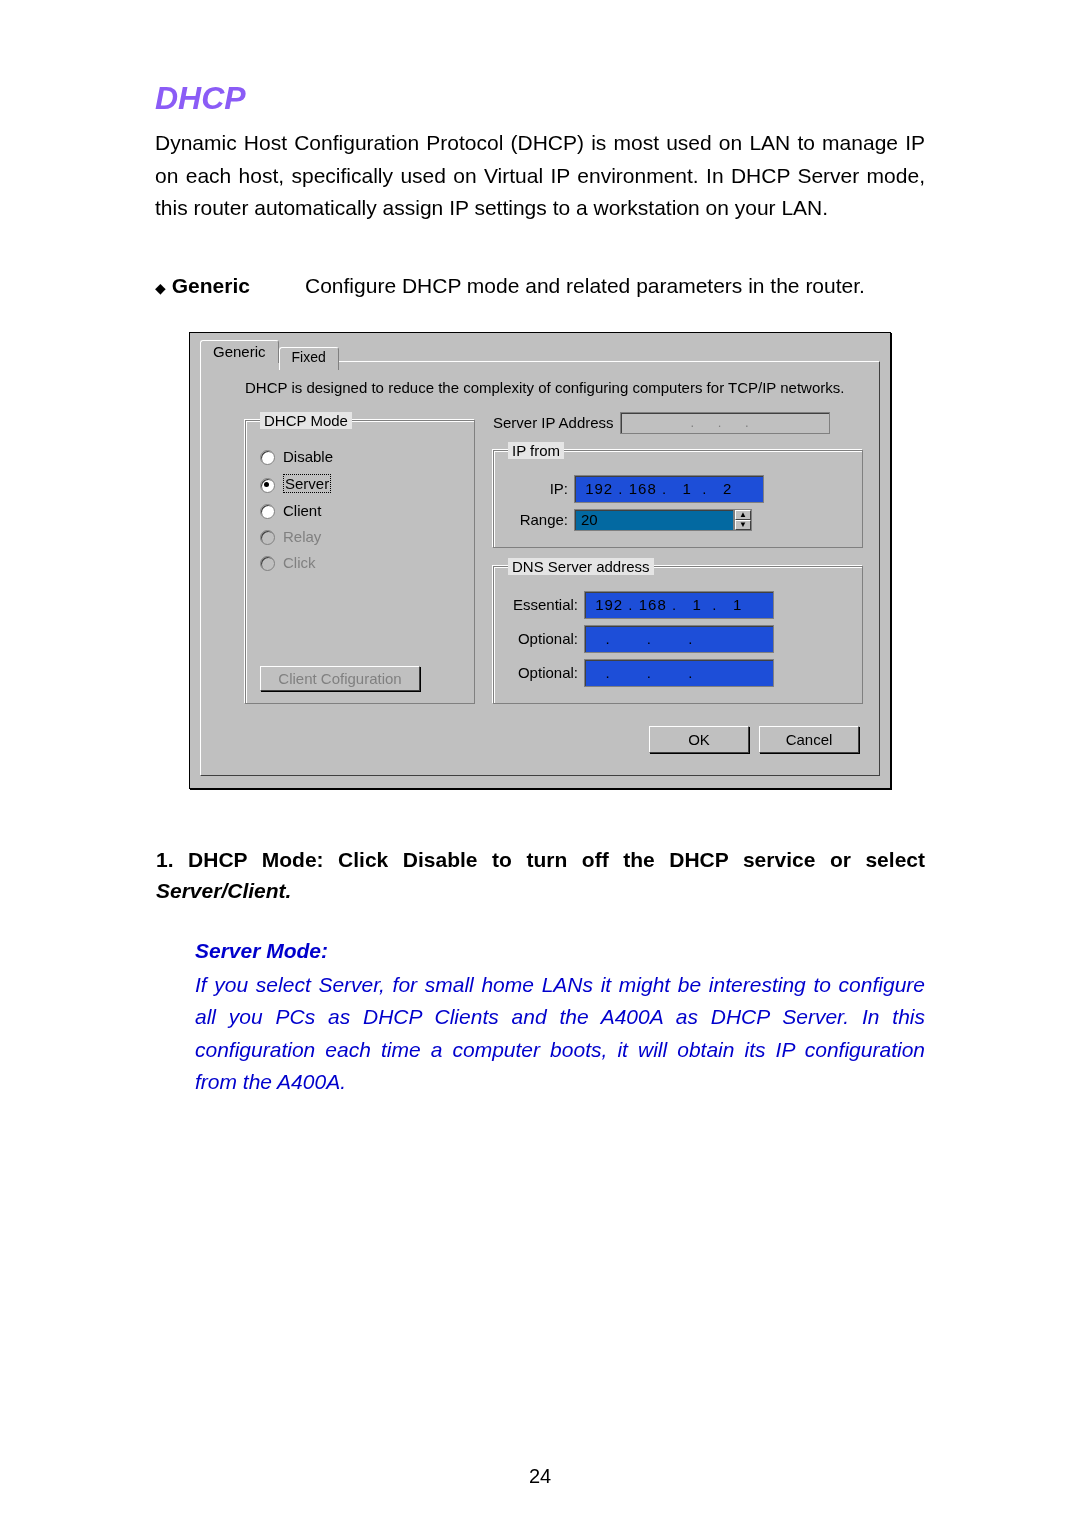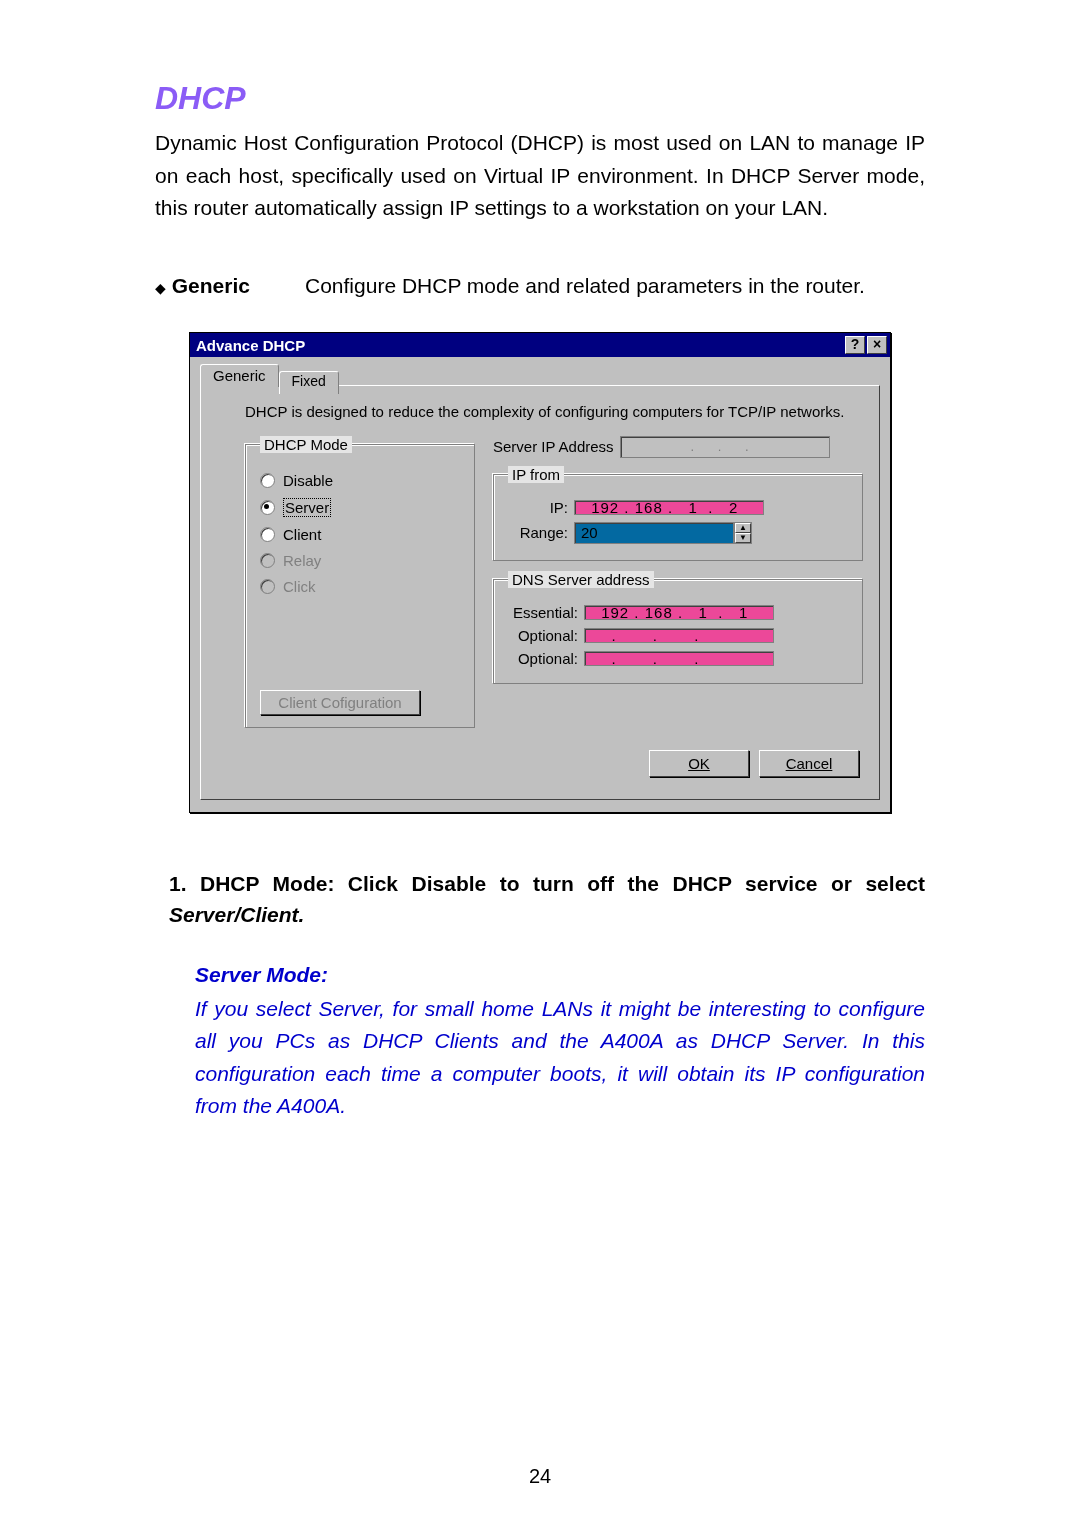--- a/index.html
+++ b/index.html
@@ -155,21 +155,21 @@
     box-shadow: 1px 1px 0 #fff inset, -1px -1px 0 #fff;
     background: #c0c0c0;
   }
   fieldset.grp > legend {
     padding: 0 4px;
     background: #e5e5e5;
   }
 
   .radio-row {
     display: flex;
-    align-items: center;
+    align-items: flex-end;
     margin: 9px 0;
     color: #000;
   }
   .radio-row.disabled { color: #808080; }
   .radio {
     width: 13px;
     height: 13px;
     border-radius: 50%;
     border: 1px solid #808080;
     background: #fff;
@@ -205,25 +205,25 @@
   .row-field {
     display: flex;
     align-items: center;
     margin: 6px 0;
   }
   .row-field .lbl {
     text-align: right;
     margin-right: 6px;
   }
   .ip-input, .text-input {
-    background: #ec4899;
+    background: #1d4ed8;
     border: 1px solid #808080;
     box-shadow: inset 1px 1px 0 #404040;
-    height: 15px;
-    padding: 0 11px;
+    height: 28px;
+    padding: 0 5px;
     font-family: inherit;
     font-size: 15px;
     box-sizing: border-box;
   }
   .ip-input { width: 190px; letter-spacing: 1px; }
   .range-wrap { display:flex; align-items:center; }
   .range-input {
     background: #0369a1;
     border: 1px solid #808080;
     box-shadow: inset 1px 1px 0 #404040;
@@ -265,28 +265,28 @@
     font-size: 13px;
     display:flex; align-items:center; justify-content:space-around;
   }
 
   .dlg-footer {
     display:flex;
     justify-content:flex-end;
     gap: 10px;
     padding: 12px 4px 0 0;
   }
-  .dlg-footer .btn { min-width: 100px; padding: 4px 10px; text-decoration: underline; }
+  .dlg-footer .btn { min-width: 100px; padding: 4px 10px; }
 
   
   .numbered {
     font-size: 21px;
     font-weight: bold;
     line-height: 1.5;
-    margin: 0 0 6px 14px;
+    margin: 0 0 6px 1px;
     text-align: justify;
   }
   .numbered .it { font-style: italic; }
   .server-mode-h {
     color: #0000cc;
     font-style: italic;
     font-weight: bold;
     font-size: 21px;
     margin: 32px 0 6px 40px;
   }
@@ -315,25 +315,20 @@
 
   <div class="generic-row">
     <div class="bullet-label">
       <span class="diamond">◆</span>
       <span class="label">Generic</span>
     </div>
     <div class="generic-desc">Configure DHCP mode and related parameters in the router.</div>
   </div>
 
   <div class="dialog">
-    <div class="titlebar">
-      <span class="title">Advance DHCP</span>
-      <span class="win-btn">?</span>
-      <span class="win-btn">×</span>
-    </div>
     <div class="dlg-body">
       <div class="tabstrip">
         <div class="tab active">Generic</div>
         <div class="tab inactive">Fixed</div>
       </div>
       <div class="tab-panel">
         <div class="desc-text">DHCP is designed to reduce the complexity of configuring computers for TCP/IP networks.</div>
 
         <div class="cols">
           <div class="col-left">

